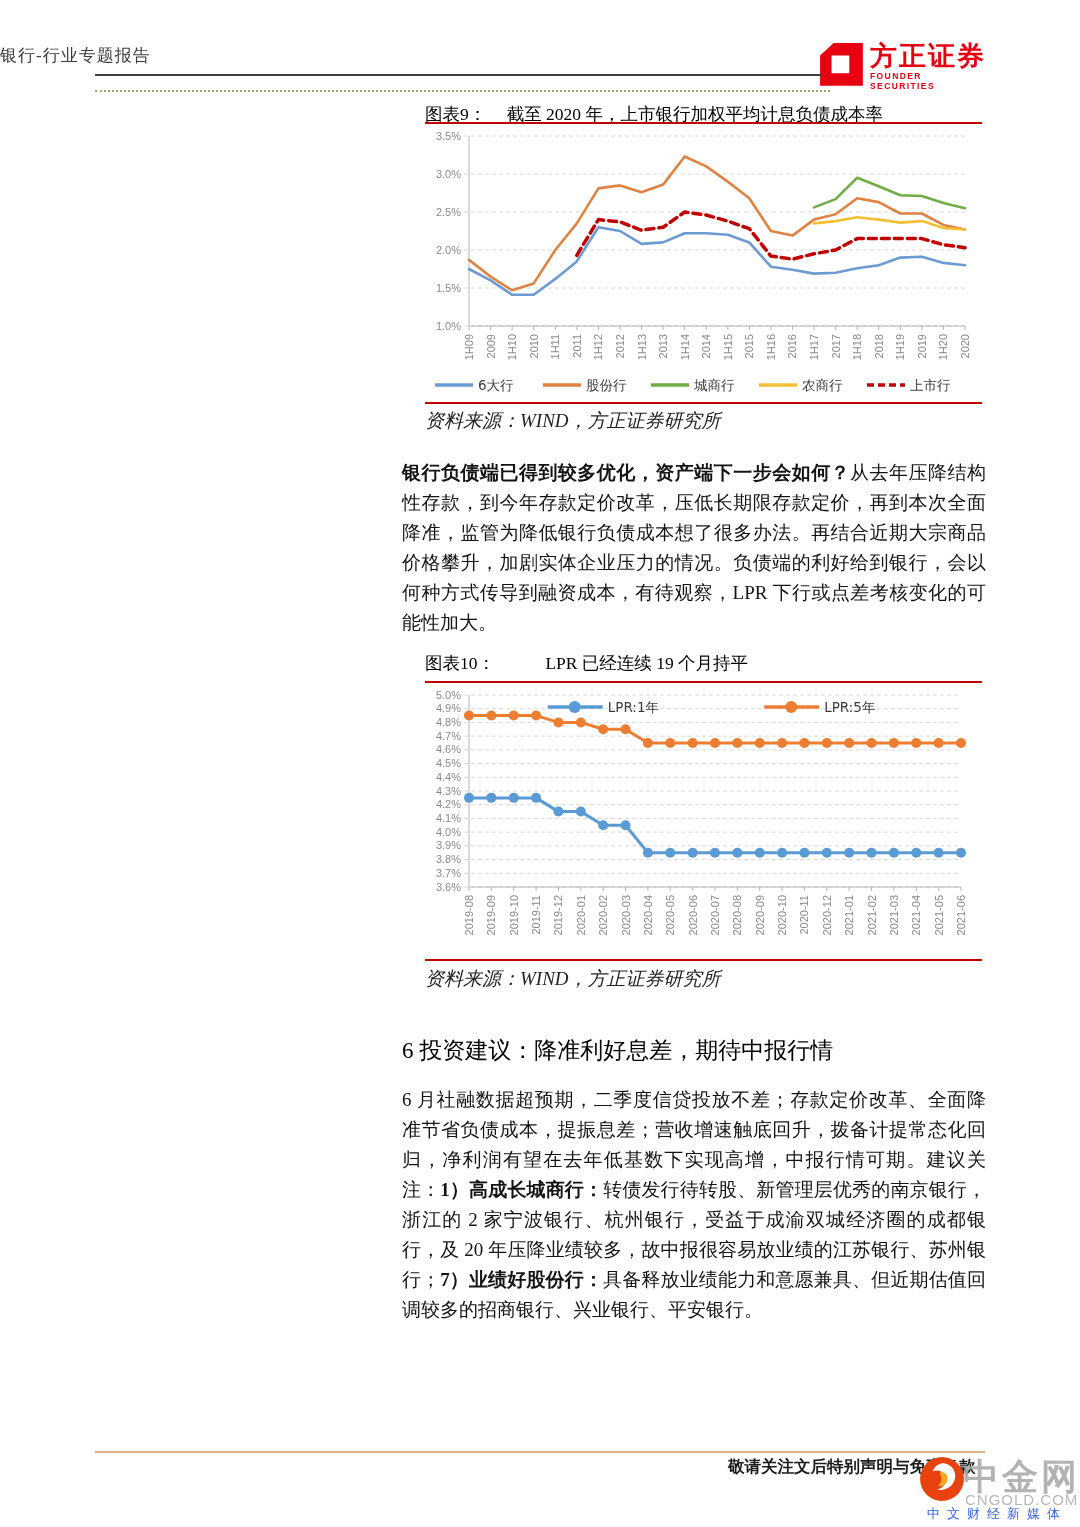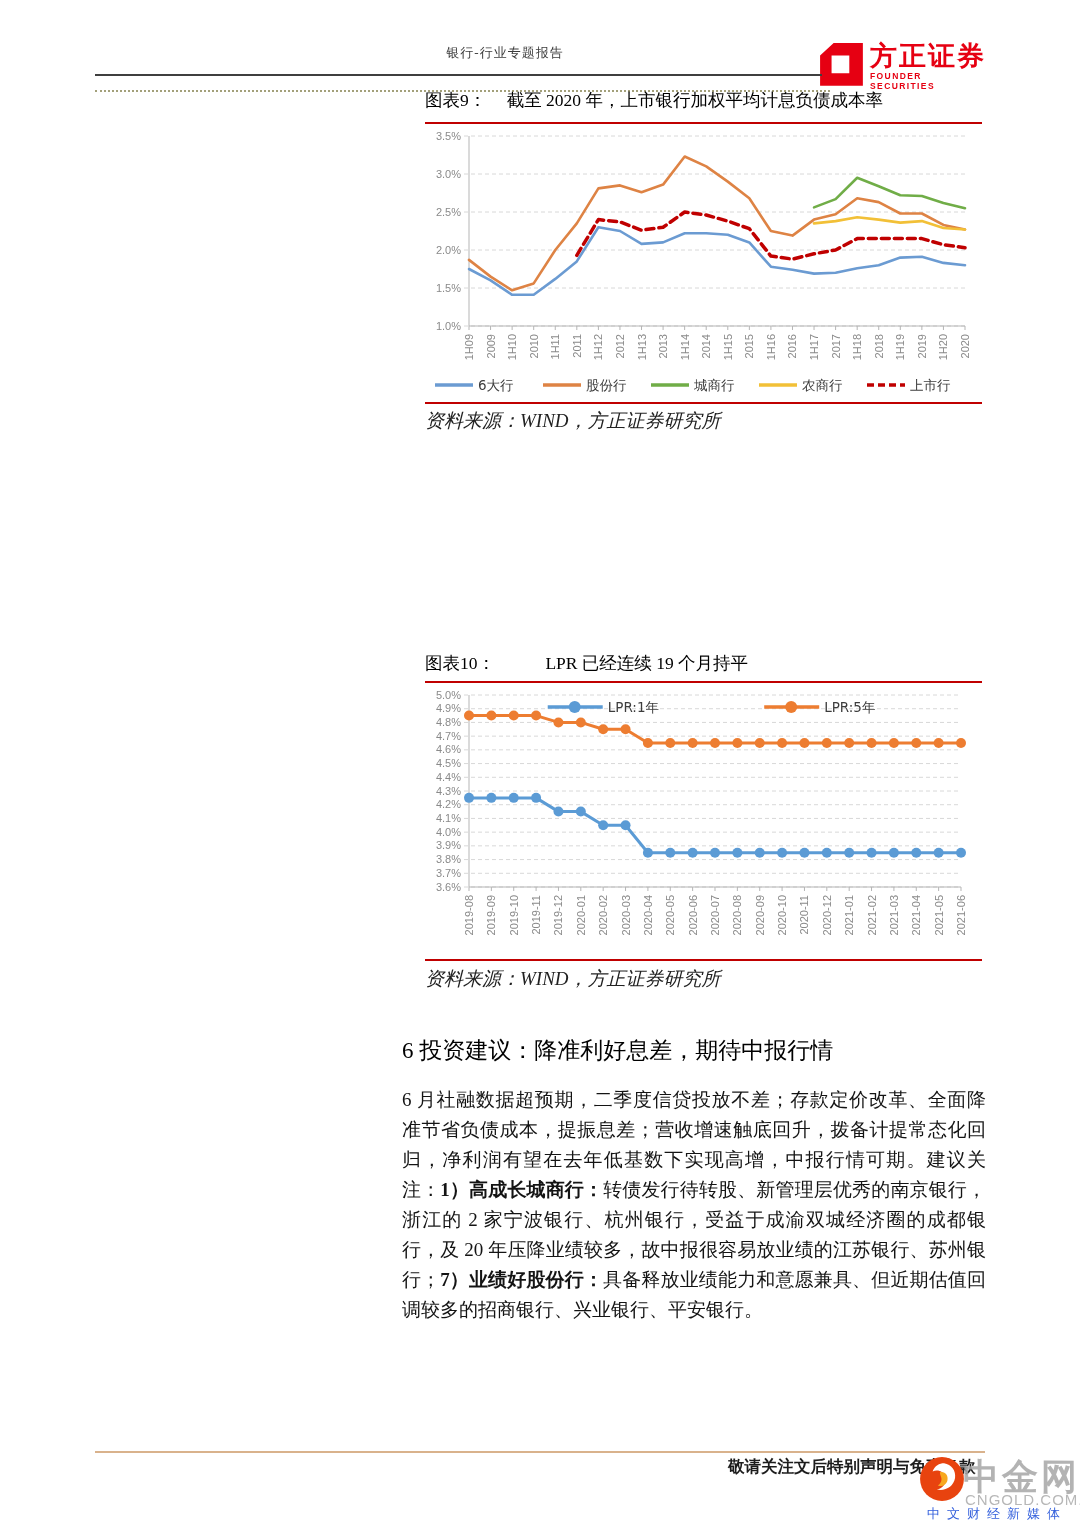--- a/index.html
+++ b/index.html
@@ -1,19 +1,19 @@
 <!DOCTYPE html>
 <html><head>
 <meta charset="utf-8">
 <style>
   html,body{margin:0;padding:0;background:#fff;}
   .page{position:relative;width:1080px;height:1527px;background:#fff;overflow:hidden;
         font-family:"Liberation Serif","DejaVu Serif",serif;color:#111;}
   .abs{position:absolute;}
-  .hdr-title{left:0;top:44px;width:1010px;text-align:center;font-size:13px;color:#3d3d3d;letter-spacing:1px;}
+  .hdr-title{left:0;top:44px;width:1010px;text-align:left;font-size:17px;color:#3d3d3d;letter-spacing:1px;}
   .hdr-rule{left:95px;top:74px;width:727px;height:2px;background:#3f3f3f;}
   .hdr-dots{left:95px;top:90px;width:735px;border-top:2px dotted #a3a07a;height:0;}
   .logo{left:818px;top:26px;width:170px;height:52px;margin-top:15px;}
   .logo-txt{position:absolute;left:52px;top:0;}
   .logo-cn{font-size:27px;font-weight:700;color:#E60012;font-family:"Liberation Sans",sans-serif;letter-spacing:2px;line-height:30px;}
   .logo-en{font-size:8.5px;font-weight:700;color:#E60012;font-family:"Liberation Sans",sans-serif;letter-spacing:1.4px;}
   .figtitle{left:425px;width:557px;font-size:17.5px;color:#000;white-space:nowrap;}
   .figtitle .lab{font-weight:400;}
   .redline{left:425px;width:557px;height:2px;background:#C00000;}
   .source{left:425px;width:557px;font-size:19px;font-style:italic;color:#222;}
@@ -44,21 +44,21 @@
       <path fill="#E60012" fill-rule="evenodd" d="M15 2 L43 2 L43 43 L2 43 L2 14 L15 2 Z M13 14 L13 31 L30 31 L30 14 Z"></path>
     </svg>
     <div class="logo-txt">
       <div class="logo-cn">方正证券</div>
       <div class="logo-en">FOUNDER SECURITIES</div>
     </div>
   </div>
   <div class="abs hdr-rule"></div>
   <div class="abs hdr-dots"></div>
 
-  <div class="abs figtitle" style="top:88px;">
+  <div class="abs figtitle" style="top:102px;">
     <span class="lab">图表9：</span>
     <span style="margin-left:16px;">截至 2020 年，上市银行加权平均计息负债成本率</span>
   </div>
   <div class="abs redline" style="top:122px;"></div>
   <svg class="abs" id="chart9" width="557" height="272" style="left:425px;top:128px;">
       <line x1="39" x2="540" y1="198" y2="198" stroke="#d8d8d8" stroke-width="1" stroke-dasharray="4 3"></line>
       <text x="36" y="201.5" text-anchor="end" class="tick">1.0%</text>
       <line x1="39" x2="540" y1="160" y2="160" stroke="#d8d8d8" stroke-width="1" stroke-dasharray="4 3"></line>
       <text x="36" y="163.5" text-anchor="end" class="tick">1.5%</text>
       <line x1="39" x2="540" y1="122" y2="122" stroke="#d8d8d8" stroke-width="1" stroke-dasharray="4 3"></line>
@@ -131,20 +131,23 @@
       <line x1="226" x2="264" y1="257" y2="257" stroke="#70AD47" stroke-width="3.5" stroke-dasharray="none"></line>
       <text x="269" y="262" class="leg">城商行</text>
       <line x1="334" x2="372" y1="257" y2="257" stroke="#F2C037" stroke-width="3.5" stroke-dasharray="none"></line>
       <text x="377" y="262" class="leg">农商行</text>
       <line x1="442" x2="480" y1="257" y2="257" stroke="#C00000" stroke-width="3.5" stroke-dasharray="7 4"></line>
       <text x="485" y="262" class="leg">上市行</text>
     </svg>
   <div class="abs redline" style="top:402px;"></div>
   <div class="abs source" style="top:408px;">资料来源：WIND，方正证券研究所</div>
 
+  <div class="abs para" style="top:458px;">
+    <b>银行负债端已得到较多优化，资产端下一步会如何？</b><span>从去年压降结构性存款，到今年存款定价改革，压低长期限存款定价，再到本次全面降准，监管为降低银行负债成本想了很多办法。再结合近期大宗商品价格攀升，加剧实体企业压力的情况。负债端的利好给到银行，会以何种方式传导到融资成本，有待观察，LPR 下行或点差考核变化的可能性加大。</span>
+  </div>
 
   <div class="abs figtitle" style="top:651px;">
     <span class="lab">图表10：</span>
     <span style="margin-left:46px;">LPR 已经连续 19 个月持平</span>
   </div>
   <div class="abs redline" style="top:681px;"></div>
   <svg class="abs" id="chart10" width="557" height="272" style="left:425px;top:687px;">
       <line x1="39" x2="536" y1="200" y2="200" stroke="#d8d8d8" stroke-width="1" stroke-dasharray="4 3"></line>
       <text x="36" y="203.5" text-anchor="end" class="tick">3.6%</text>
       <line x1="39" x2="536" y1="186.28571428571428" y2="186.28571428571428" stroke="#d8d8d8" stroke-width="1" stroke-dasharray="4 3"></line>

